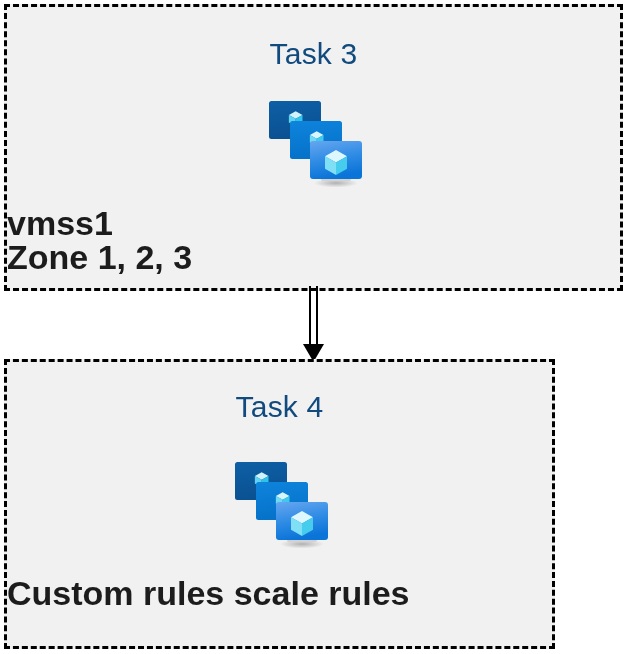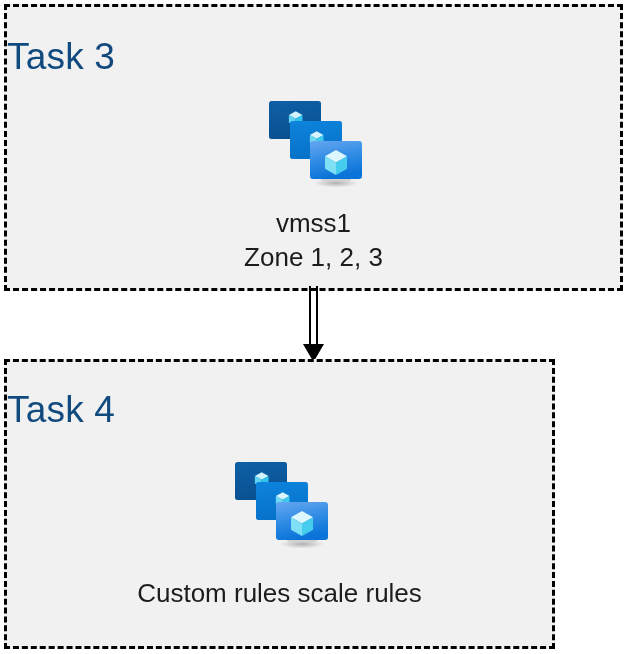--- a/index.html
+++ b/index.html
@@ -42,40 +42,39 @@
     position: relative;
     width: 100%;
     height: 100%;
   }
 
   
   .task-title {
     position: absolute;
     left: 0;
     width: 100%;
-    text-align: left;
+    text-align: center;
     color: #114a7e;
-    font-size: 37px;
+    font-size: 30px;
     font-weight: 400;
     letter-spacing: 0.2px;
     line-height: 1.1;
     white-space: nowrap;
   }
   #title-task3 { top: 30px; }
   #title-task4 { top: 28px; }
 
   
   .caption {
     position: absolute;
     left: 0;
     width: 100%;
-    text-align: center;
     color: #1c1c1c;
-    font-size: 26px;
-    font-weight: 400;
+    font-size: 34px;
+    font-weight: 700;
     line-height: 34px;
     white-space: pre-line;
   }
   #caption-task3 { top: 199px; }
   #caption-task4 { top: 214px; }
 
   
   .vmss-icon {
     position: absolute;
     width: 110px;

